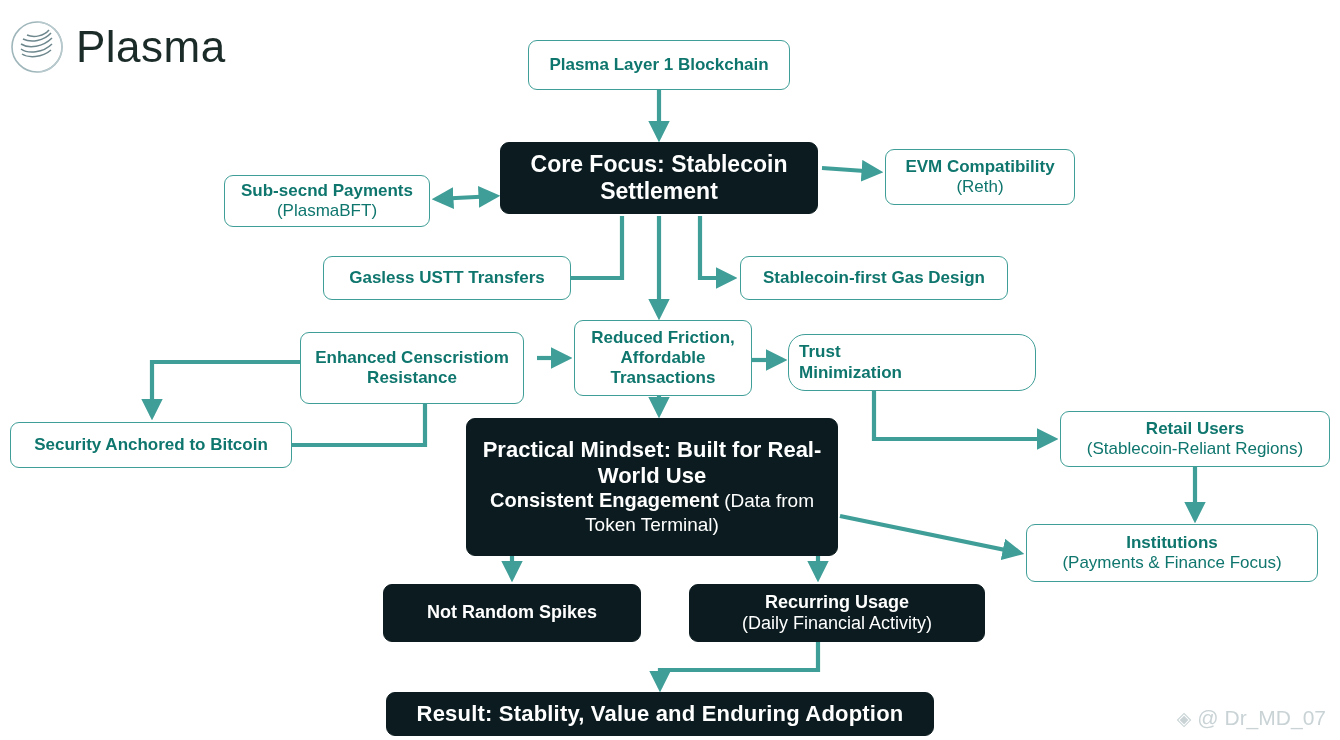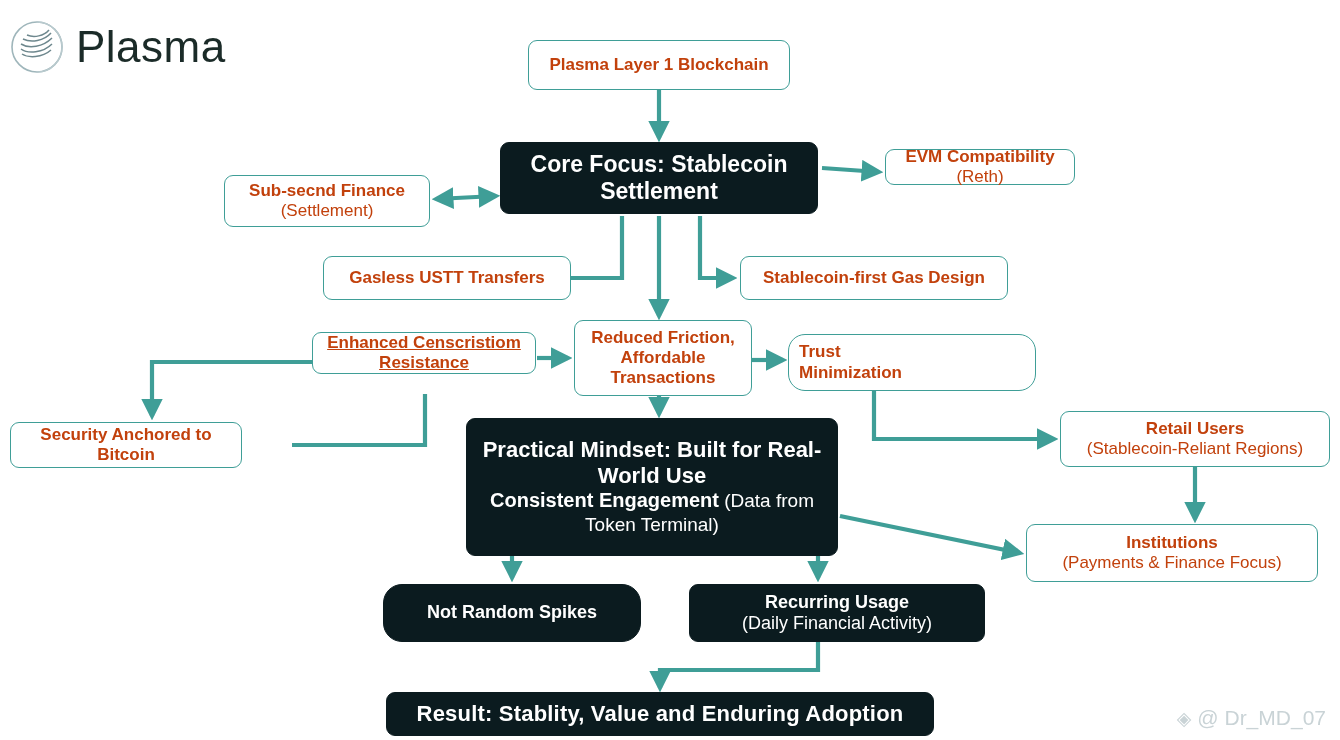--- a/index.html
+++ b/index.html
@@ -52,21 +52,21 @@
     display: flex;
     align-items: center;
     justify-content: center;
     text-align: center;
     border-radius: 9px;
     line-height: 1.18;
   }
   .node.light {
     background: #ffffff;
     border: 1.6px solid #3f9e97;
-    color: #c2410c;
+    color: #0f766e;
     font-weight: 700;
     font-size: 17px;
     padding: 4px 10px;
   }
   .node.dark {
     background: #0b1b1f;
     border: 1.6px solid #0b1b1f;
     color: #ffffff;
     font-weight: 700;
     padding: 4px 8px;
@@ -74,31 +74,31 @@
   .sub {
     font-weight: 400;
   }
   .node .inner {
     width: 100%;
   }
   
   #n-layer1      { left: 528px; top: 40px;  width: 262px; height: 50px; font-size: 17px; }
   #n-core        { left: 500px; top: 142px; width: 318px; height: 72px; font-size: 23px; }
   #n-subsecond   { left: 224px; top: 175px; width: 206px; height: 52px; }
-  #n-evm         { left: 885px; top: 149px; width: 190px; height: 36px; }
+  #n-evm         { left: 885px; top: 149px; width: 190px; height: 56px; }
   #n-gasless     { left: 323px; top: 256px; width: 248px; height: 44px; }
   #n-gasdesign   { left: 740px; top: 256px; width: 268px; height: 44px; }
-  #n-censorship  { left: 312px; top: 332px; width: 224px; height: 42px; text-decoration: underline; }
+  #n-censorship  { left: 300px; top: 332px; width: 224px; height: 72px; }
   #n-reduced     { left: 574px; top: 320px; width: 178px; height: 76px; font-size: 17px; }
   #n-trust       { left: 788px; top: 334px; width: 248px; height: 57px; text-align: left; justify-content: flex-start; border-radius: 17px; }
-  #n-bitcoin     { left: 10px;  top: 422px; width: 232px; height: 46px; }
+  #n-bitcoin     { left: 10px;  top: 422px; width: 282px; height: 46px; }
   #n-retail      { left: 1060px; top: 411px; width: 270px; height: 56px; }
   #n-institutions{ left: 1026px; top: 524px; width: 292px; height: 58px; }
   #n-practical   { left: 466px; top: 418px; width: 372px; height: 138px; font-size: 22px; }
-  #n-notrandom   { left: 383px; top: 584px; width: 258px; height: 58px; font-size: 18px; border-radius: 19px; }
+  #n-notrandom   { left: 383px; top: 584px; width: 258px; height: 58px; font-size: 18px; }
   #n-recurring   { left: 689px; top: 584px; width: 296px; height: 58px; font-size: 18px; }
   #n-result      { left: 386px; top: 692px; width: 548px; height: 44px; font-size: 22px; }
 
   #n-practical .line1 { font-size: 22px; font-weight: 700; }
   #n-practical .line2 { font-size: 20px; font-weight: 700; }
   #n-practical .line2 .sub { font-weight: 400; font-size: 19px; }
   #n-result .inner { letter-spacing: 0.2px; }
 
   #watermark {
     position: absolute;
@@ -183,22 +183,22 @@
 
   <div id="n-core" class="node dark">
     <span class="inner">
       <span>Core Focus: Stablecoin</span><br>
       <span>Settlement</span>
     </span>
   </div>
 
   <div id="n-subsecond" class="node light">
     <span class="inner">
-      <span>Sub-secnd Finance</span><br>
-      <span class="sub">(Settlement)</span>
+      <span>Sub-secnd Payments</span><br>
+      <span class="sub">(PlasmaBFT)</span>
     </span>
   </div>
 
   <div id="n-evm" class="node light">
     <span class="inner">
       <span>EVM Compatibility</span><br>
       <span class="sub">(Reth)</span>
     </span>
   </div>
 

